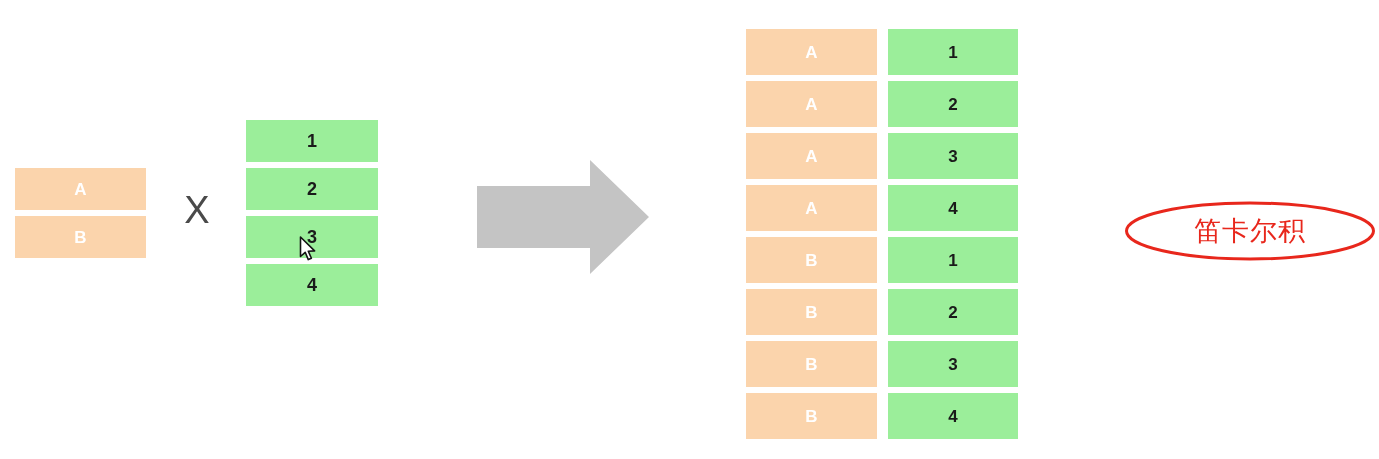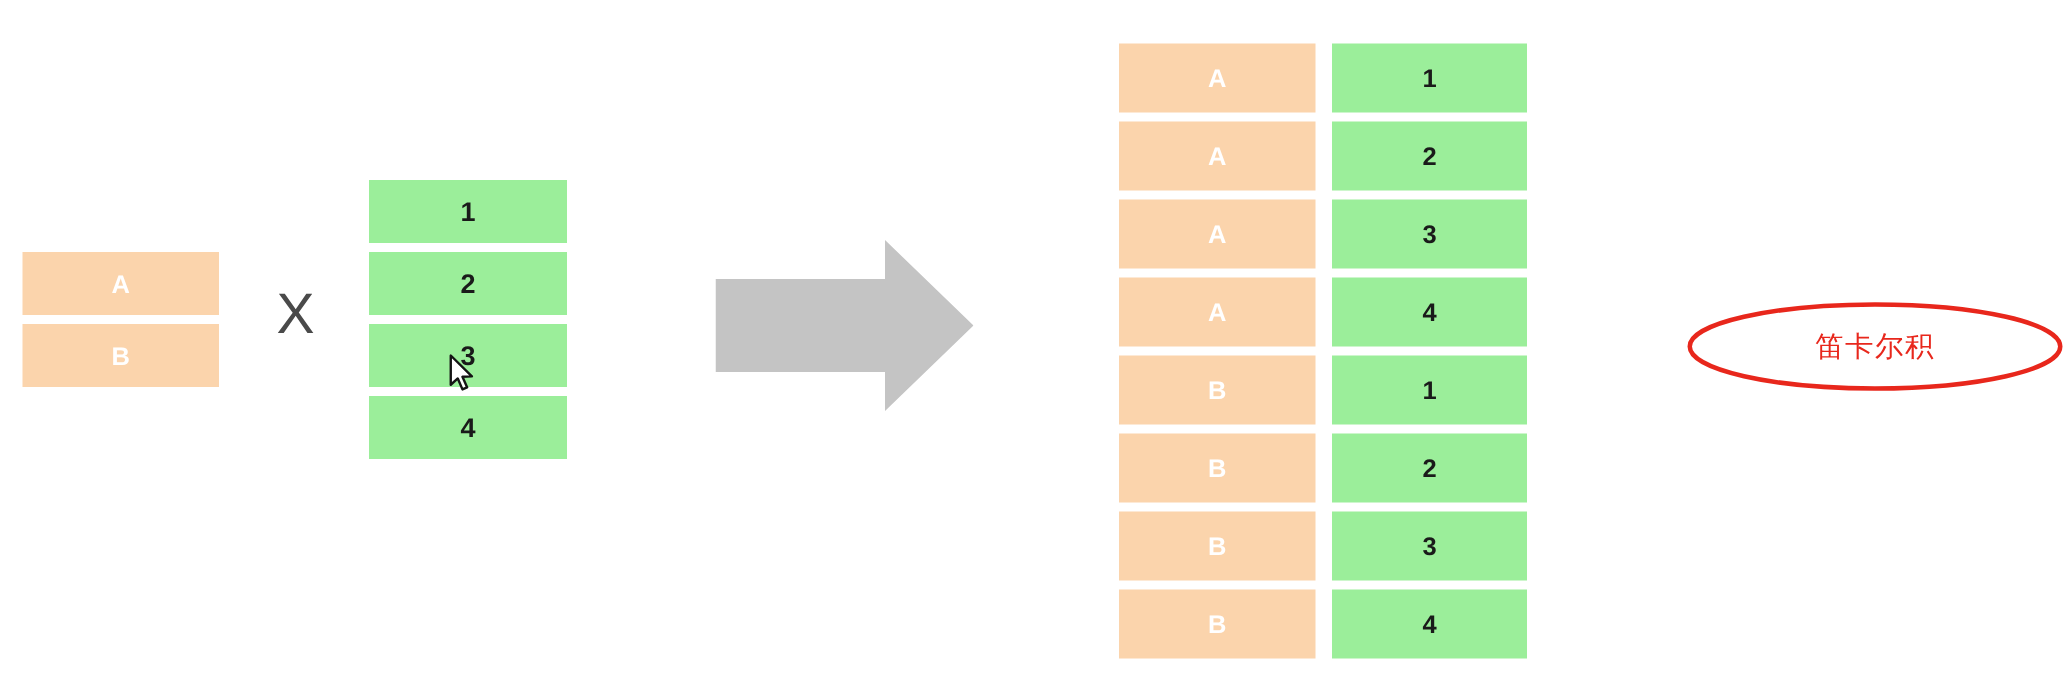--- a/index.html
+++ b/index.html
@@ -103,21 +103,21 @@
   }
   #annotation svg { position: absolute; left: 0; top: 0; }
   #annotation-label {
     position: absolute;
     left: 0; top: 0;
     width: 252px; height: 62px;
     display: flex;
     align-items: center;
     justify-content: center;
     font-family: Liberation Sans, sans-serif;
-    font-size: 19px;
+    font-size: 27px;
     letter-spacing: 1px;
     color: #e8271c;
     user-select: none;
   }
 </style>
 </head>
 <body>
 
 <div id="stage">
 

